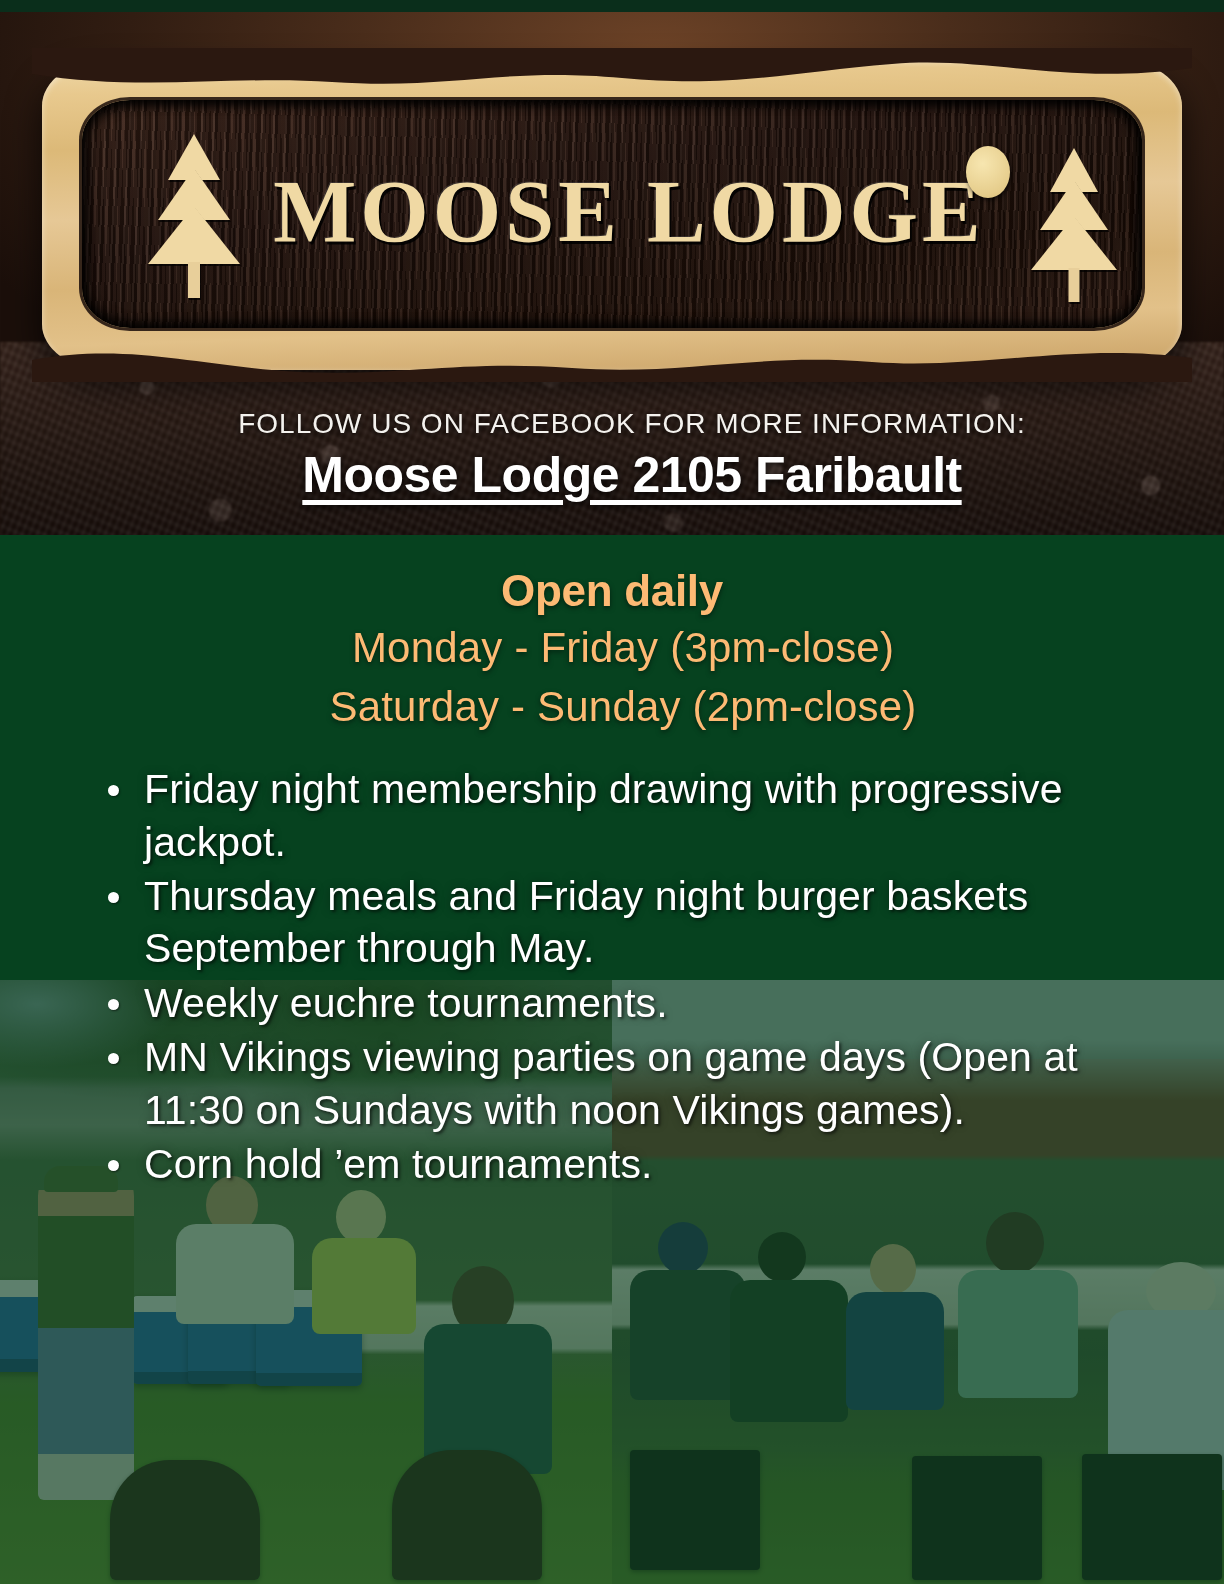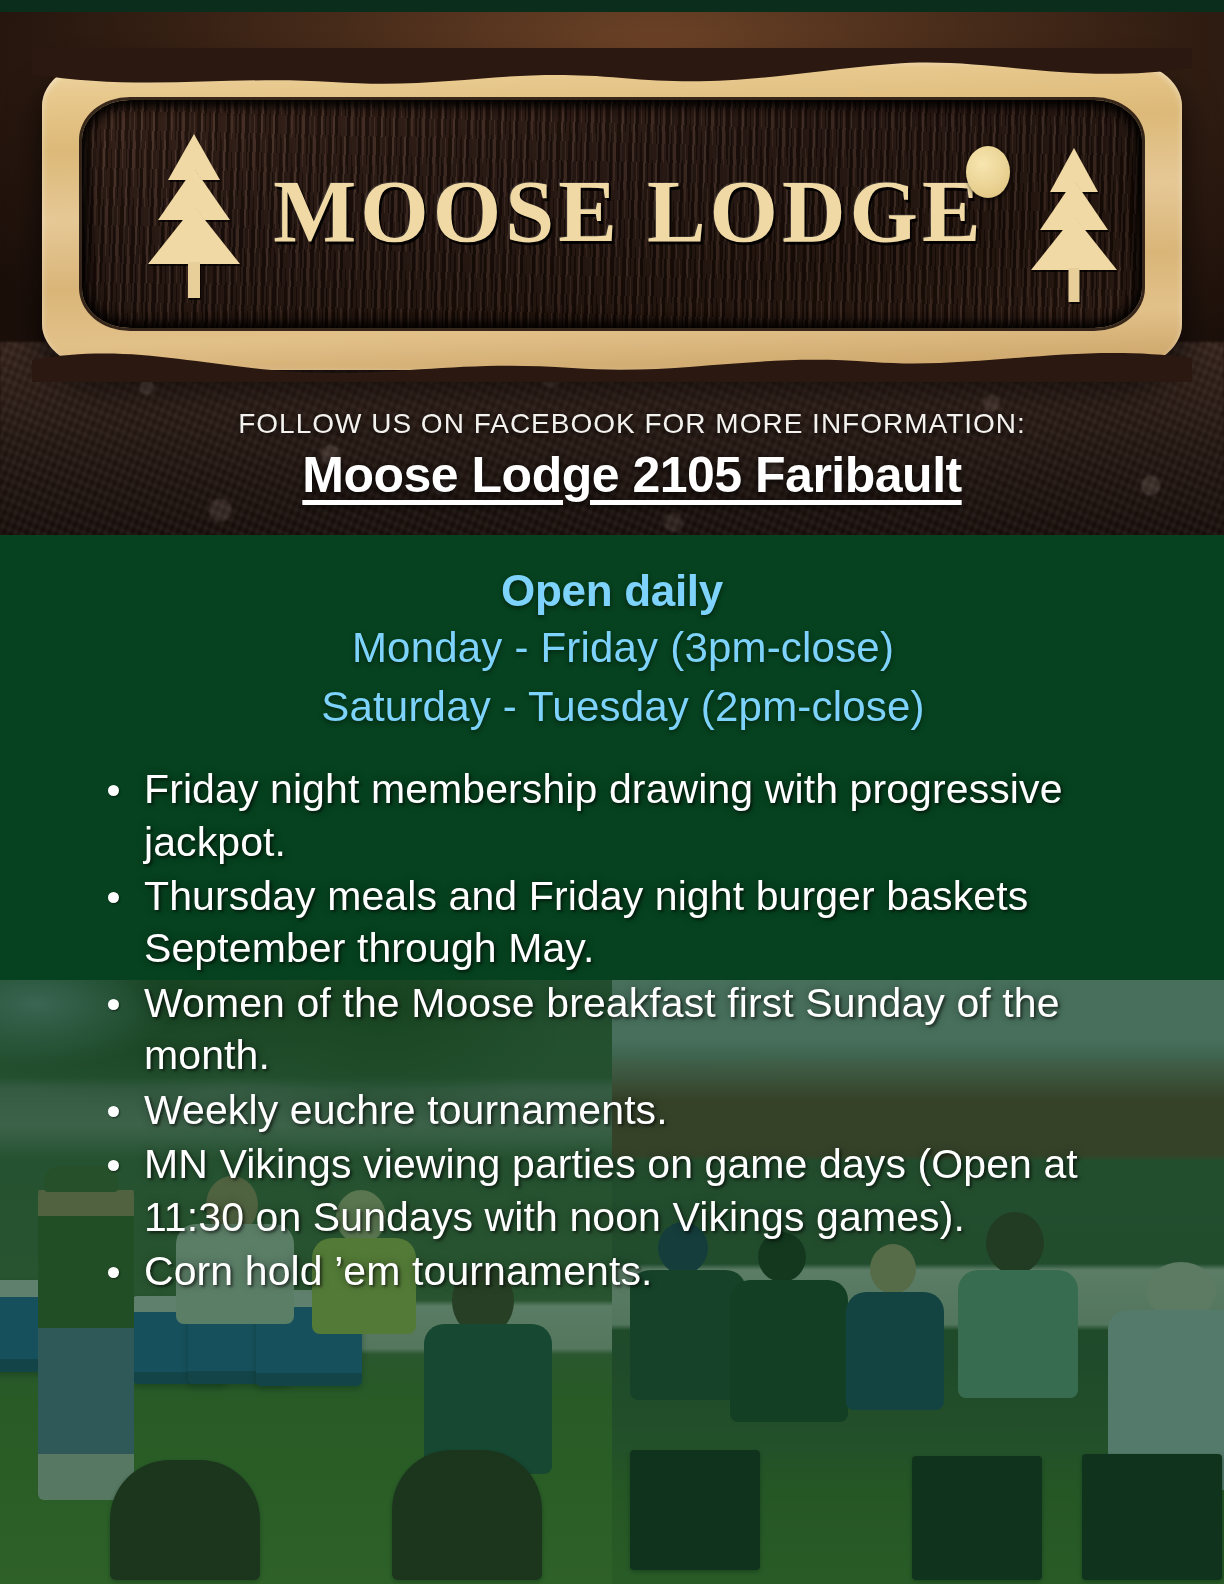--- a/index.html
+++ b/index.html
@@ -280,21 +280,21 @@
   
   .content {
     position: absolute;
     left: 0; top: 0;
     width: 1224px;
     z-index: 5;
   }
   .hours {
     text-align: center;
     padding-top: 30px;
-    color: #7dd3fc;
+    color: #fdba74;
     text-shadow: 0 2px 5px rgba(0,0,0,.5);
   }
   .hours-head {
     font-size: 44px;
     font-weight: bold;
     letter-spacing: -.3px;
     line-height: 1.2;
   }
   .hours-line {
     font-size: 42px;
@@ -418,26 +418,25 @@
         <div class="chairback" style="left:18px; top:470px; width:130px; height:120px;"></div>
         <div class="chairback" style="left:300px; top:476px; width:130px; height:124px;"></div>
         <div class="chairback" style="left:470px; top:474px; width:140px; height:126px;"></div>
       </div>
     </div>
 
     <div class="content">
       <div class="hours">
         <div class="hours-head">Open daily</div>
         <div class="hours-line">Monday - Friday (3pm-close)</div>
-        <div class="hours-line">Saturday - Tuesday (2pm-close)</div>
+        <div class="hours-line">Saturday - Sunday (2pm-close)</div>
       </div>
 
       <ul class="features">
         <li>Friday night membership drawing with progressive jackpot.</li>
         <li>Thursday meals and Friday night burger baskets September through May.</li>
-        <li>Women of the Moose breakfast first Sunday of the month.</li>
         <li>Weekly euchre tournaments.</li>
         <li>MN Vikings viewing parties on game days (Open at 11:30 on Sundays with noon Vikings games).</li>
         <li>Corn hold ’em tournaments.</li>
       </ul>
     </div>
   </div>
 </div>
 
 </body></html>

